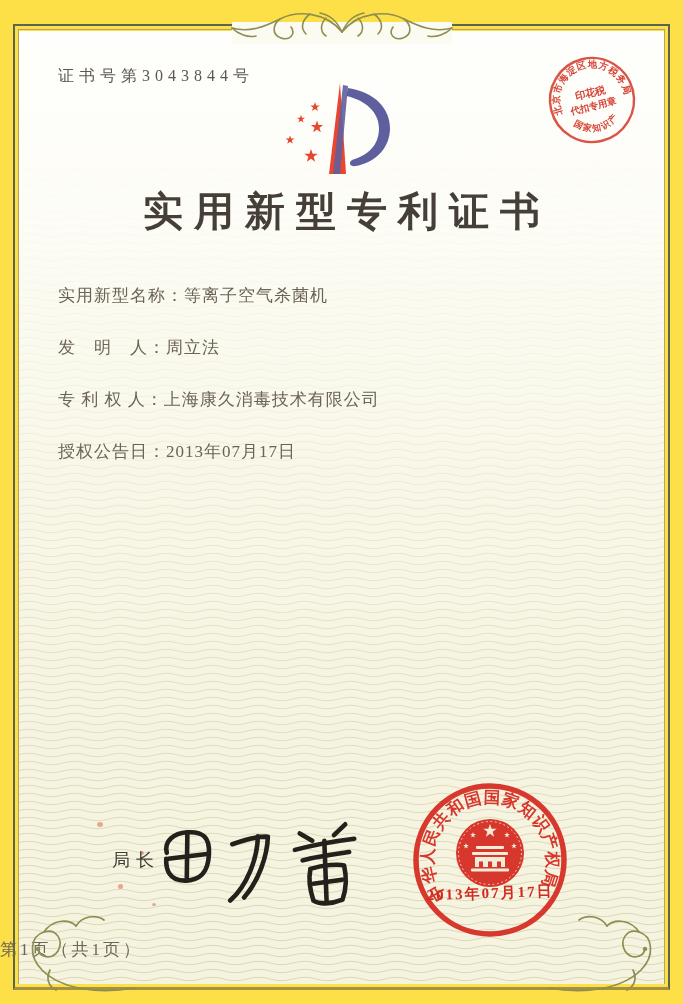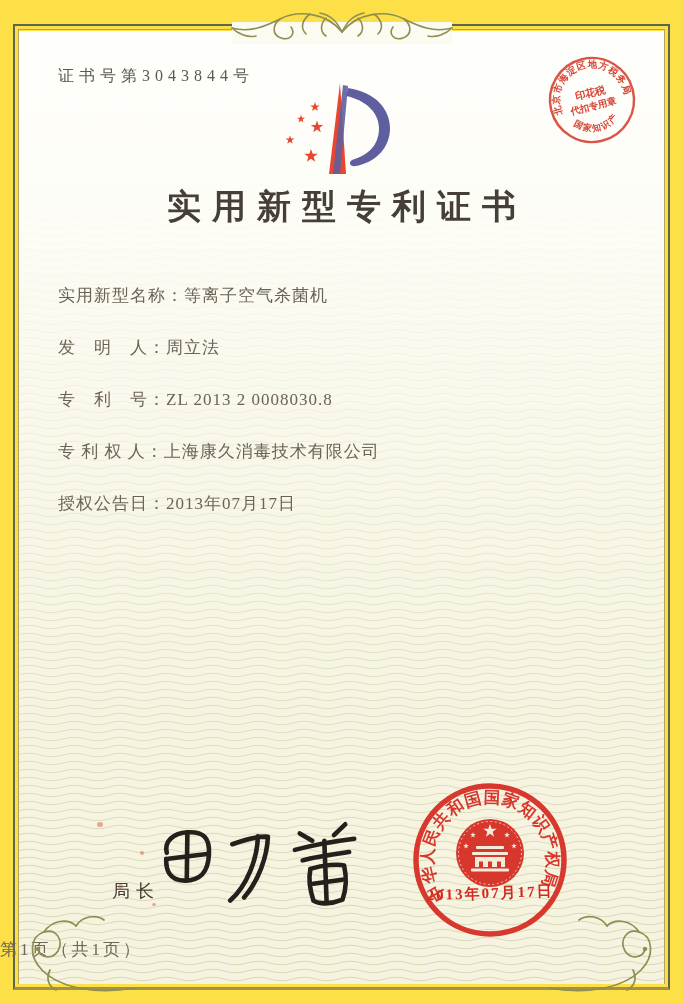--- a/index.html
+++ b/index.html
@@ -11,30 +11,30 @@
   .frame-inner{position:absolute;inset:3px;border:1px solid #b3a65c;border-bottom:none;}
   .paper{position:absolute;left:19px;top:31px;right:19px;bottom:20px;background:#f6f3e1;overflow:hidden;z-index:0;}
   .paper-fade{position:absolute;inset:0;
       background:linear-gradient(to bottom,
         rgba(255,255,253,.96) 0%,rgba(255,255,252,.85) 16%,
         rgba(255,255,250,.55) 34%,rgba(255,255,248,.25) 52%,
         rgba(255,255,246,.05) 70%,rgba(255,255,246,0) 85%);}
   
   .abs{position:absolute;z-index:3;}
   .cert-number{left:58px;top:66px;font-size:16px;letter-spacing:5px;color:#5d574d;}
-  .title{left:0;right:0;top:184px;text-align:center;font-size:34px;font-weight:bold;
+  .title{left:0;right:0;top:184px;text-align:center;font-size:40px;font-weight:bold;
          letter-spacing:11px;color:#453f37;text-indent:11px;}
   .fields{left:58px;top:284px;right:60px;}
   .field-row{height:23px;line-height:23px;margin-bottom:29px;font-size:17px;color:#6b6455;
              letter-spacing:1px;white-space:pre;}
   .field-row .val{color:#6b6455;}
   .paras{left:58px;top:584px;width:572px;font-size:15.5px;line-height:28px;color:#6e6759;
          text-align:justify;letter-spacing:.5px;}
   .paras p{margin:0;text-indent:2em;}
-  .signer-label{left:112px;top:848px;font-size:18px;letter-spacing:6px;color:#413c34;margin-top:31px;}
+  .signer-label{left:112px;top:848px;font-size:18px;letter-spacing:6px;color:#413c34;}
   .seal-date{left:402px;top:884px;width:176px;text-align:center;font-size:15px;font-weight:bold;
              color:#d5281e;letter-spacing:2px;transform:rotate(-2deg);z-index:5;}
   .footer-page{left:0;right:0;top:938px;font-size:17px;letter-spacing:3px;color:#6e6759;}
   .speck{position:absolute;border-radius:50%;background:rgba(214,70,55,.45);z-index:2;}
   svg{display:block;}
   .stamp-svg{position:absolute;z-index:4;}
 </style>
 </head>
 <body>
 
@@ -214,21 +214,20 @@
     <use href="#star5" transform="translate(35,47) scale(6.5)" fill="#e8462e"></use>
     <use href="#star5" transform="translate(8,60) scale(4.6)" fill="#e8462e"></use>
     <use href="#star5" transform="translate(29,76) scale(7)" fill="#e8462e"></use>
   </svg>
 
   <div class="abs title">实用新型专利证书</div>
 
   <div class="abs fields">
     <div class="field-row"><span>实用新型名称：</span><span class="val">等离子空气杀菌机</span></div>
     <div class="field-row"><span>发　明　人：</span><span class="val">周立法</span></div>
-    <div class="field-row"><span>专　利　号：</span><span class="val">ZL 2013 2 0008030.8</span></div>
     <div class="field-row"><span>专 利 权 人：</span><span class="val">上海康久消毒技术有限公司</span></div>
     <div class="field-row"><span>授权公告日：</span><span class="val">2013年07月17日</span></div>
   </div>
 
   <div class="abs paras">
   </div>
 
   <div class="speck" style="left:97px;top:822px;width:6px;height:5px"></div>
   <div class="speck" style="left:140px;top:851px;width:4px;height:4px"></div>
   <div class="speck" style="left:118px;top:884px;width:5px;height:5px"></div>

